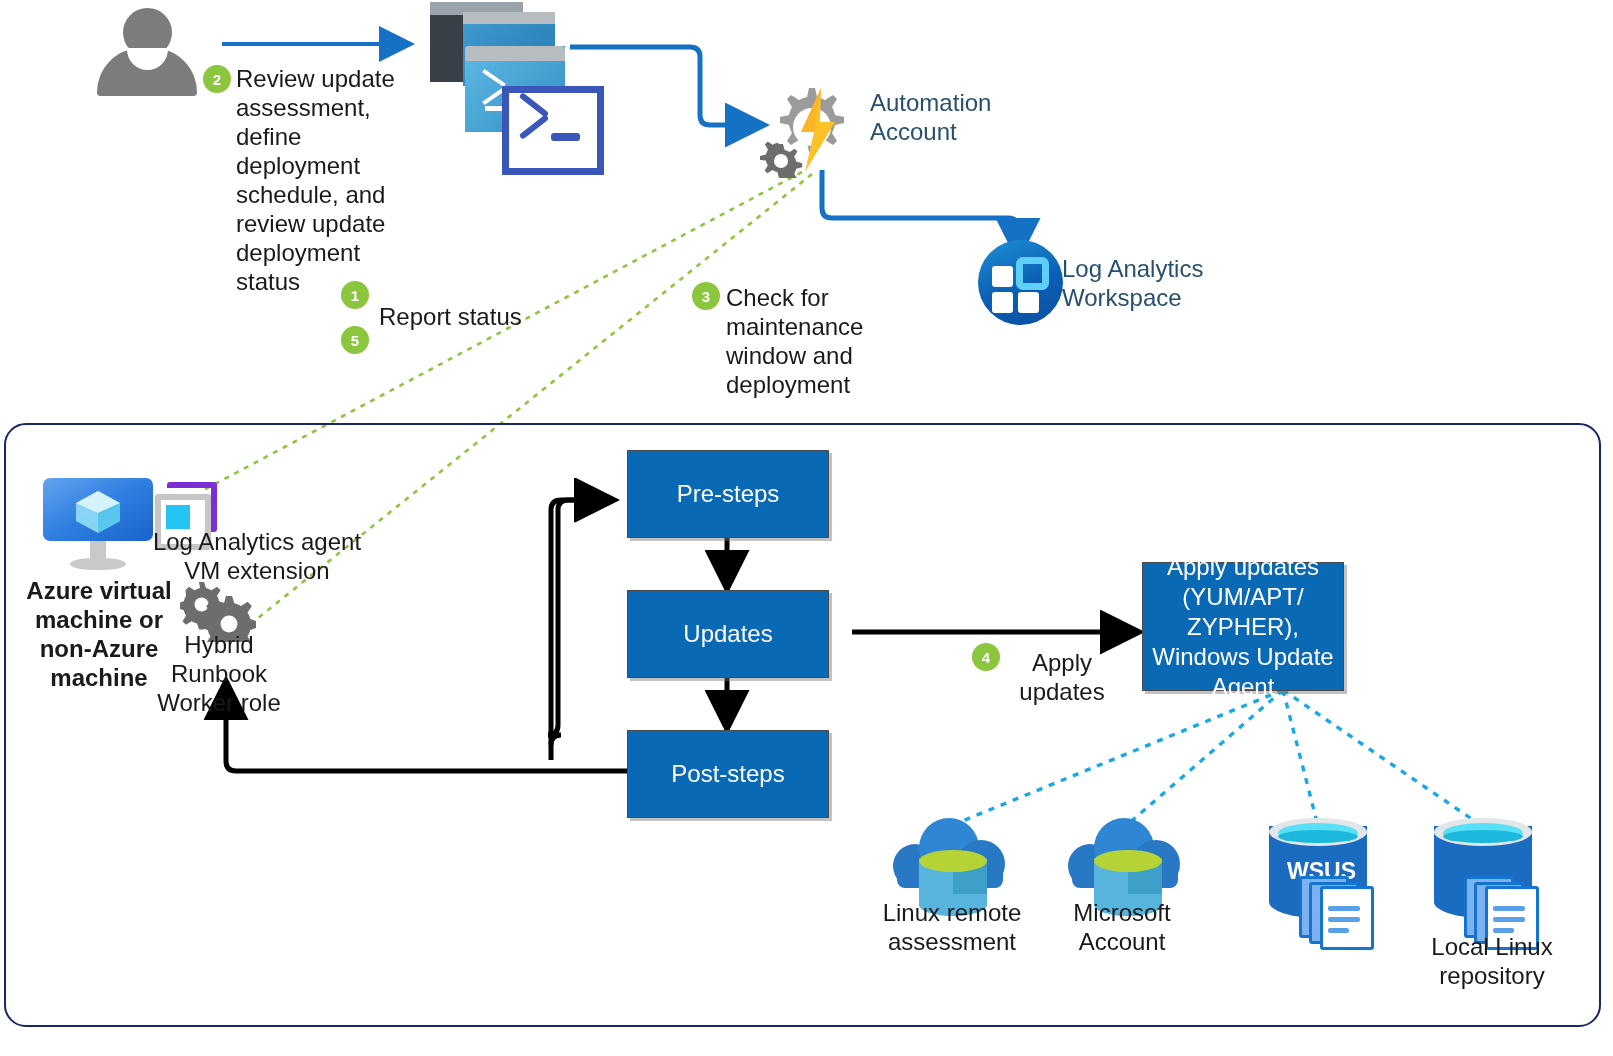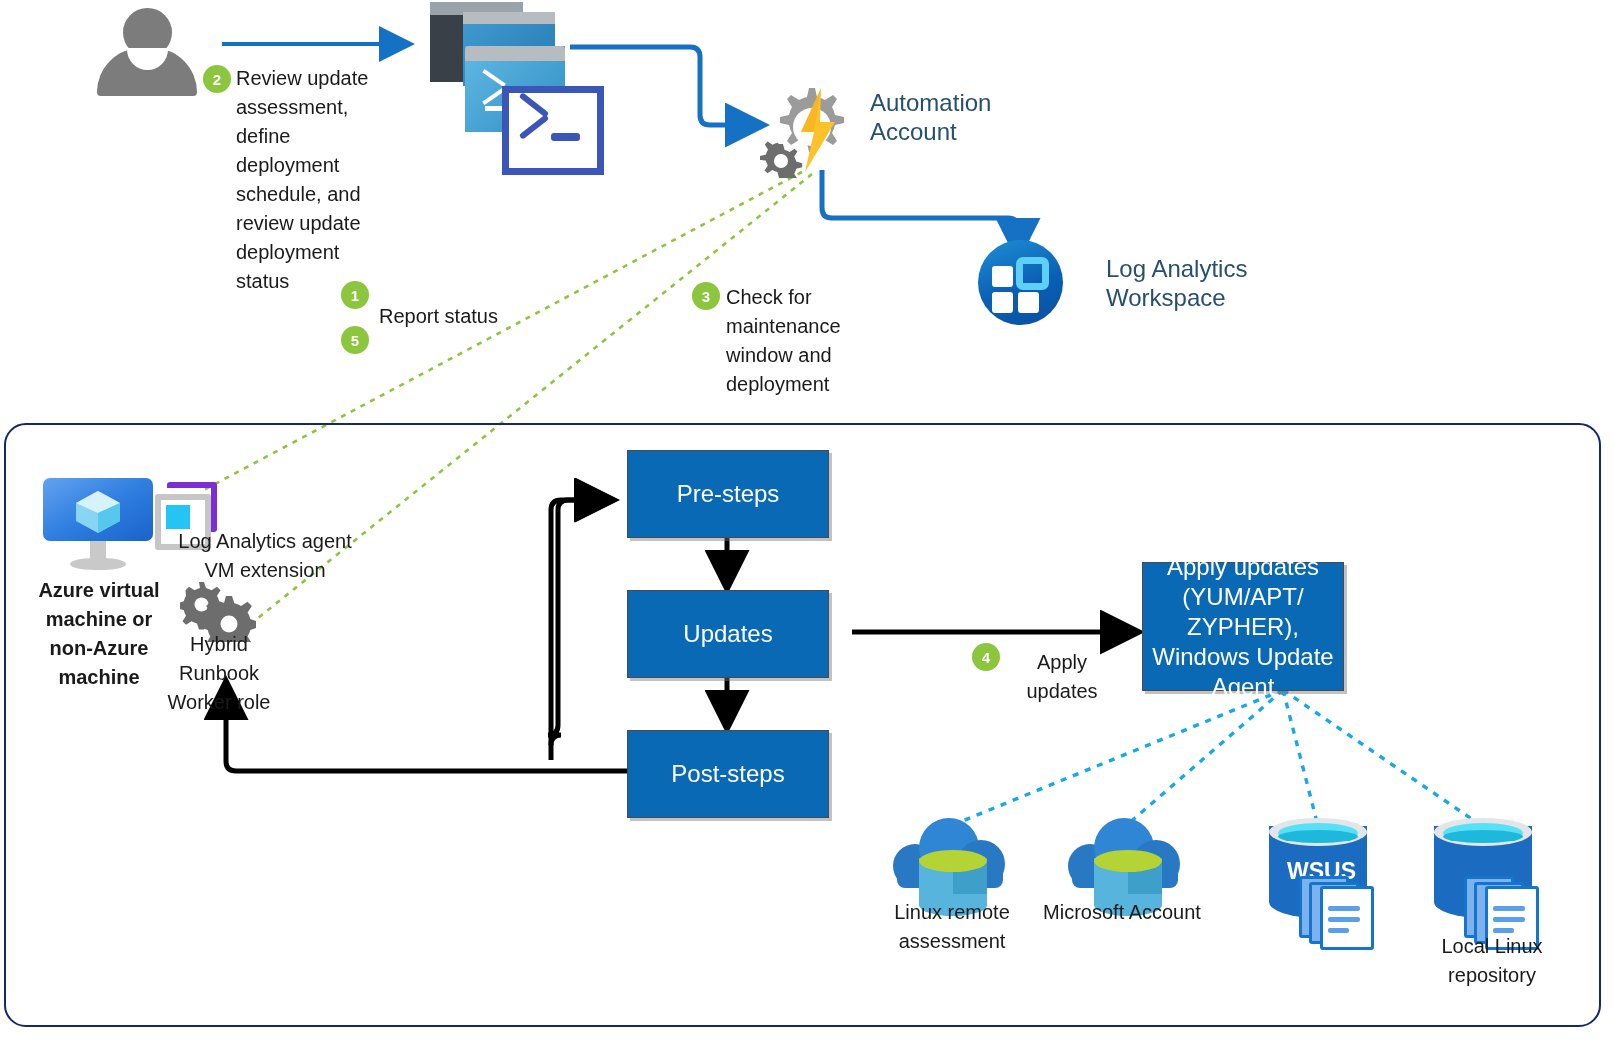--- a/index.html
+++ b/index.html
@@ -1,21 +1,21 @@
 <!DOCTYPE html>
 <html><head>
 <meta charset="utf-8">
 <style>
   html,body{margin:0;padding:0;background:#ffffff;}
   body{font-family:"Liberation Sans","DejaVu Sans",sans-serif;}
   #stage{position:relative;width:1613px;height:1056px;background:#fff;overflow:hidden;}
 
   
   .abs{position:absolute;}
-  .txt{color:#1a1a1a;font-size:20px;line-height:29px;white-space:pre-line;}
+  .txt{color:#1a1a1a;font-size:24px;line-height:29px;white-space:pre-line;}
   .txt-blue{color:#27506e;font-size:24px;line-height:29px;white-space:pre-line;}
   .lbl-center{text-align:center;}
 
   
   #wires{position:absolute;left:0;top:0;width:1613px;height:1056px;pointer-events:none;}
 
   
   .badge{position:absolute;width:28px;height:28px;border-radius:50%;
          background:#8cc63e;color:#fff;font-size:15px;font-weight:bold;
          display:flex;align-items:center;justify-content:center;
@@ -150,21 +150,21 @@
   </div>
   <div class="abs txt-blue" style="left:870px;top:88px;width:200px;">Automation
 Account</div>
 
   <div class="abs law-circle" style="left:978px;top:240px;width:85px;height:85px;">
     <div class="law-sq" style="left:14px;top:26px;width:21px;height:21px;"></div>
     <div class="law-sq" style="left:14px;top:52px;width:21px;height:21px;"></div>
     <div class="law-sq" style="left:40px;top:52px;width:21px;height:21px;"></div>
     <div class="law-ring" style="left:38px;top:17px;width:19px;height:19px;"></div>
   </div>
-  <div class="abs txt-blue" style="left:1062px;top:254px;width:220px;padding-left:44px;">Log Analytics
+  <div class="abs txt-blue" style="left:1062px;top:254px;width:220px;">Log Analytics
 Workspace</div>
 
   <div class="badge" style="left:203px;top:65px;">2</div>
   <div class="abs txt" style="left:236px;top:64px;width:180px;">Review update
 assessment,
 define
 deployment
 schedule, and
 review update
 deployment
@@ -195,21 +195,21 @@
   <div class="abs txt lbl-center" style="left:20px;top:576px;width:158px;font-weight:bold;">Azure virtual
 machine or
 non-Azure
 machine</div>
 
   <div class="abs" style="left:155px;top:482px;width:56px;height:56px;">
     <div class="abs" style="left:0;top:12px;width:44px;height:44px;border:6px solid #c6c6c6;border-radius:3px;background:#fff;"></div>
     <div class="abs" style="left:12px;top:0;width:44px;height:44px;border:6px solid #7a2fd4;border-radius:3px;border-bottom:none;border-left:none;"></div>
     <div class="abs" style="left:11px;top:23px;width:24px;height:24px;background:#24c5f4;"></div>
   </div>
-  <div class="abs txt lbl-center" style="left:152px;top:527px;width:210px;margin-left:8px;">Log Analytics agent
+  <div class="abs txt lbl-center" style="left:152px;top:527px;width:210px;">Log Analytics agent
 VM extension</div>
 
   <div class="abs" style="left:180px;top:582px;width:76px;height:60px;">
     <svg width="76" height="60" viewBox="0 0 76 60">
       <g fill="#6d6d6d">
         <path d="M19 0 l5 0 2 6 a19 19 0 0 1 5.5 2.2 l5.5-3.5 3.5 3.5 -3.5 5.5 a19 19 0 0 1 2.2 5.5 l6 2 0 5 -6 2 a19 19 0 0 1-2.2 5.5 l3.5 5.5 -3.5 3.5 -5.5-3.5 a19 19 0 0 1-5.5 2.2 l-2 6 -5 0 -2-6 a19 19 0 0 1-5.5-2.2 l-5.5 3.5 -3.5-3.5 3.5-5.5 a19 19 0 0 1-2.2-5.5 l-6-2 0-5 6-2 a19 19 0 0 1 2.2-5.5 L5.5 8.2 9 4.7 l5.5 3.5 A19 19 0 0 1 20 6 z"></path>
         <circle cx="21.5" cy="22.5" r="7" fill="#ffffff"></circle>
         <path d="M46 14 l6 0 2.4 7.2 a23 23 0 0 1 6.6 2.7 l6.6-4.2 4.2 4.2 -4.2 6.6 a23 23 0 0 1 2.7 6.6 l7.2 2.4 0 6 -7.2 2.4 a23 23 0 0 1-2.7 6.6 l4.2 6.6 -4.2 4.2 -6.6-4.2 a23 23 0 0 1-6.6 2.7 L52 71 l-6 0 -2.4-7.2 a23 23 0 0 1-6.6-2.7 l-6.6 4.2 -4.2-4.2 4.2-6.6 a23 23 0 0 1-2.7-6.6 L20.5 45.5 l0-6 7.2-2.4 a23 23 0 0 1 2.7-6.6 l-4.2-6.6 4.2-4.2 6.6 4.2 A23 23 0 0 1 44 21 z"></path>
         <circle cx="49" cy="42" r="8.5" fill="#ffffff"></circle>
       </g>

